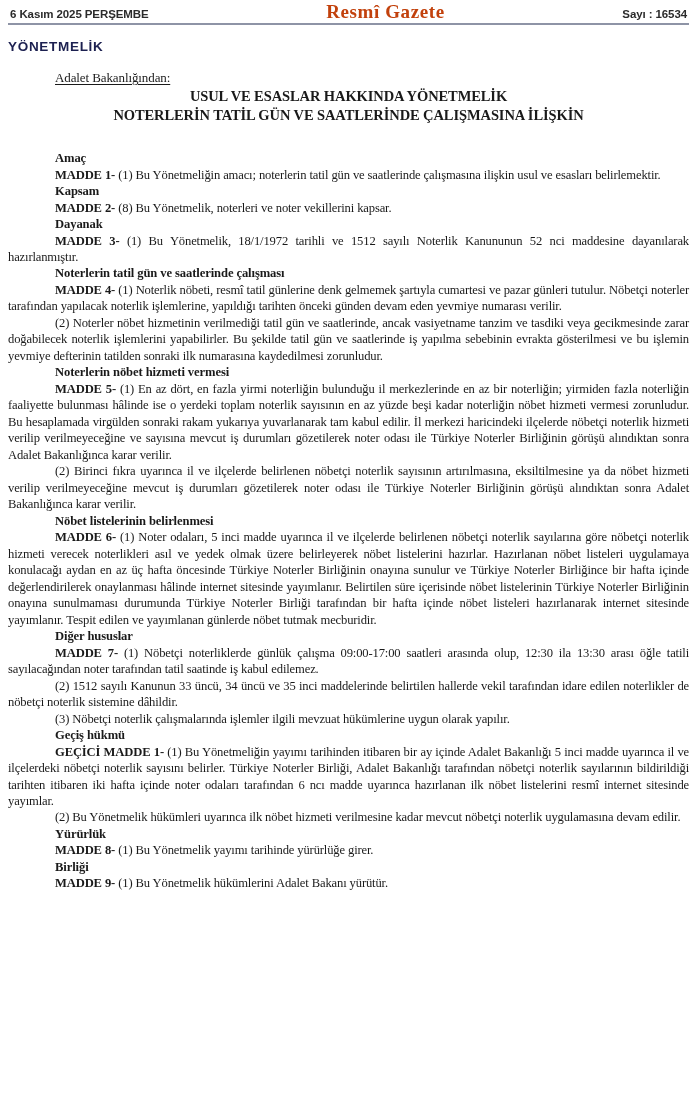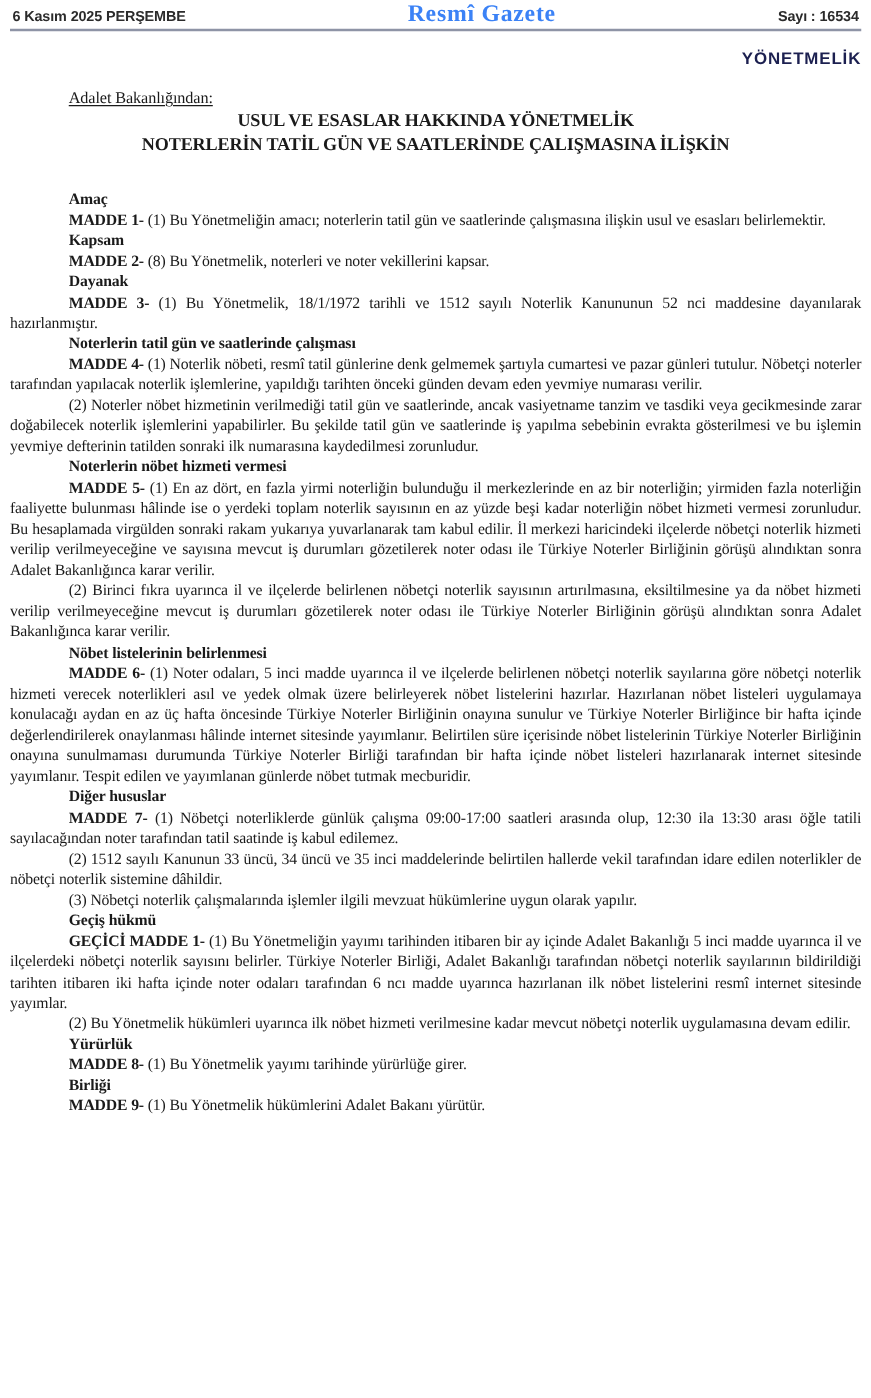--- a/index.html
+++ b/index.html
@@ -43,35 +43,35 @@
     letter-spacing: -0.1px;
   }
   .masthead-date { flex: 0 0 auto; }
   .masthead-issue { flex: 0 0 auto; }
   .masthead-title {
     flex: 1 1 auto;
     text-align: center;
     font-family: "Liberation Serif", "DejaVu Serif", serif;
     font-size: 19px;
     font-weight: 700;
-    color: #3b82f6;
+    color: #c2410c;
     letter-spacing: 0.6px;
     line-height: 1;
   }
 
   .masthead-rule {
     height: 2px;
     background: #8e94a6;
     margin: 2px 0 0 0;
     border: 0;
   }
 
   
   .doc-type {
-    text-align: right;
+    text-align: left;
     font-family: "Liberation Sans", "DejaVu Sans", sans-serif;
     font-size: 13.5px;
     font-weight: 700;
     color: #1c2050;
     letter-spacing: 0.7px;
     margin: 14px 0 0 0;
   }
 
   
   .issuer {

